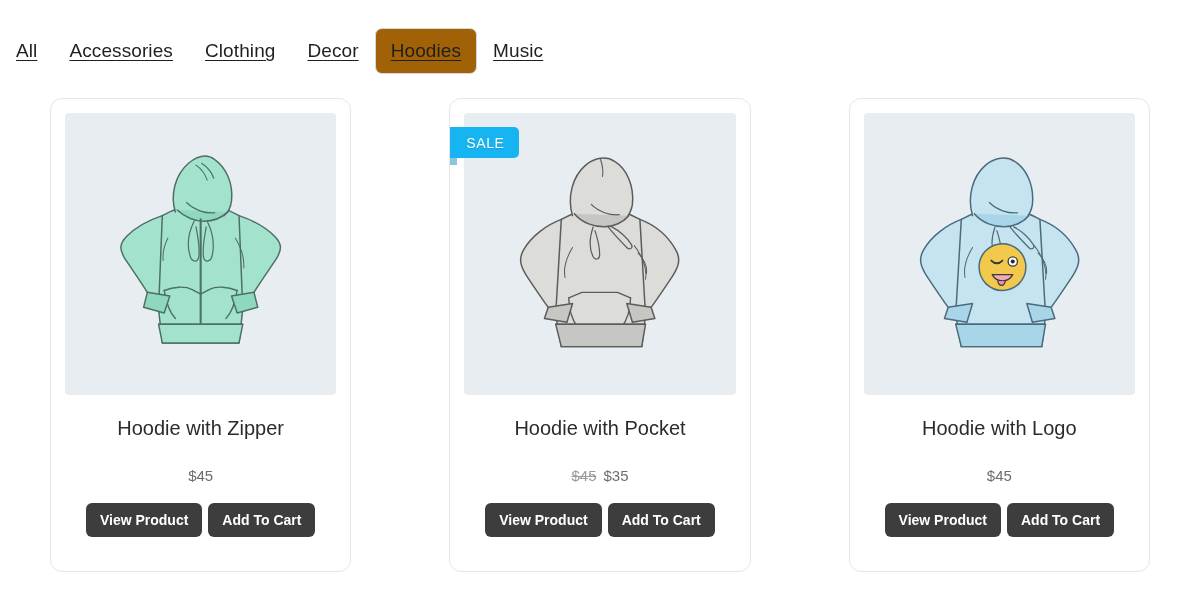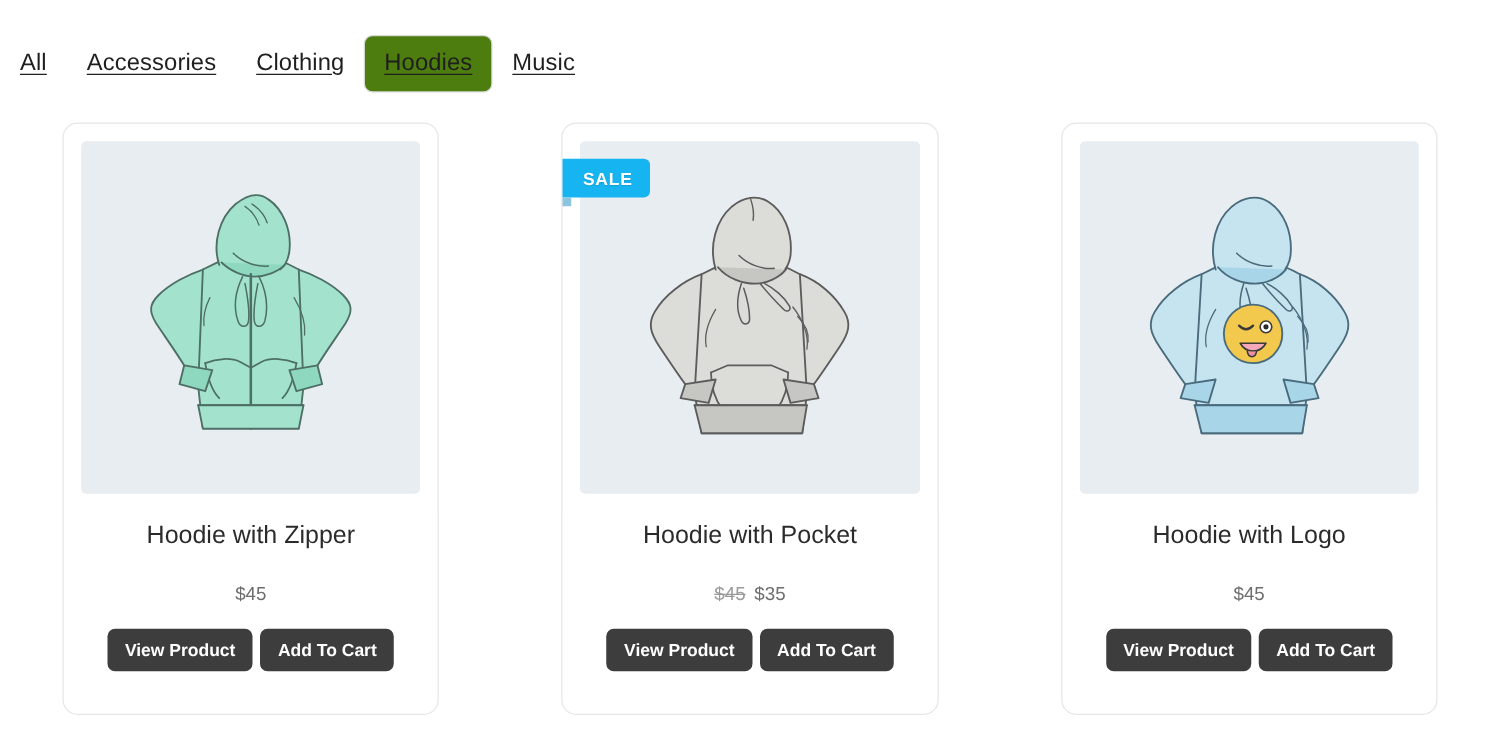--- a/index.html
+++ b/index.html
@@ -28,21 +28,21 @@
     text-underline-offset: 3px;
     padding: 12px 16px;
     cursor: pointer;
     white-space: nowrap;
     letter-spacing: 0.1px;
   }
   .filter-item.active {
     border: 1px solid #d8d8d8;
     border-radius: 7px;
     padding: 11px 15px;
-    background: #4d7c0f;
+    background: #a16207;
   }
 
   
   .grid {
     display: flex;
     justify-content: center;
     gap: 98px;
     padding: 0 50px;
     margin-top: 18px;
   }
@@ -75,21 +75,21 @@
   
   .sale-badge {
     position: absolute;
     top: 14px;
     left: -14px;
     height: 31px;
     padding: 0 14px 0 16px;
     background: #16b4f0;
     color: #ffffff;
     font-size: 14px;
-    font-weight: bold;
+    font-weight: normal;
     letter-spacing: 0.6px;
     display: flex;
     align-items: center;
     border-top-right-radius: 5px;
     border-bottom-right-radius: 5px;
     z-index: 3;
     text-shadow: 0 1px 1px rgba(0,0,0,0.12);
   }
   .sale-badge::after {
     content: "";
@@ -143,20 +143,21 @@
     white-space: nowrap;
   }
 </style>
 </head>
 <body>
 
 <nav class="filter-nav">
   <span class="filter-item">All</span>
   <span class="filter-item">Accessories</span>
   <span class="filter-item">Clothing</span>
+  <span class="filter-item">Decor</span>
   <span class="filter-item active">Hoodies</span>
   <span class="filter-item">Music</span>
 </nav>
 
 <main class="grid">
 
   <article class="card">
     <div class="thumb-wrap">
       <div class="thumb">
         <svg viewBox="0 0 290 282" xmlns="http://www.w3.org/2000/svg">

